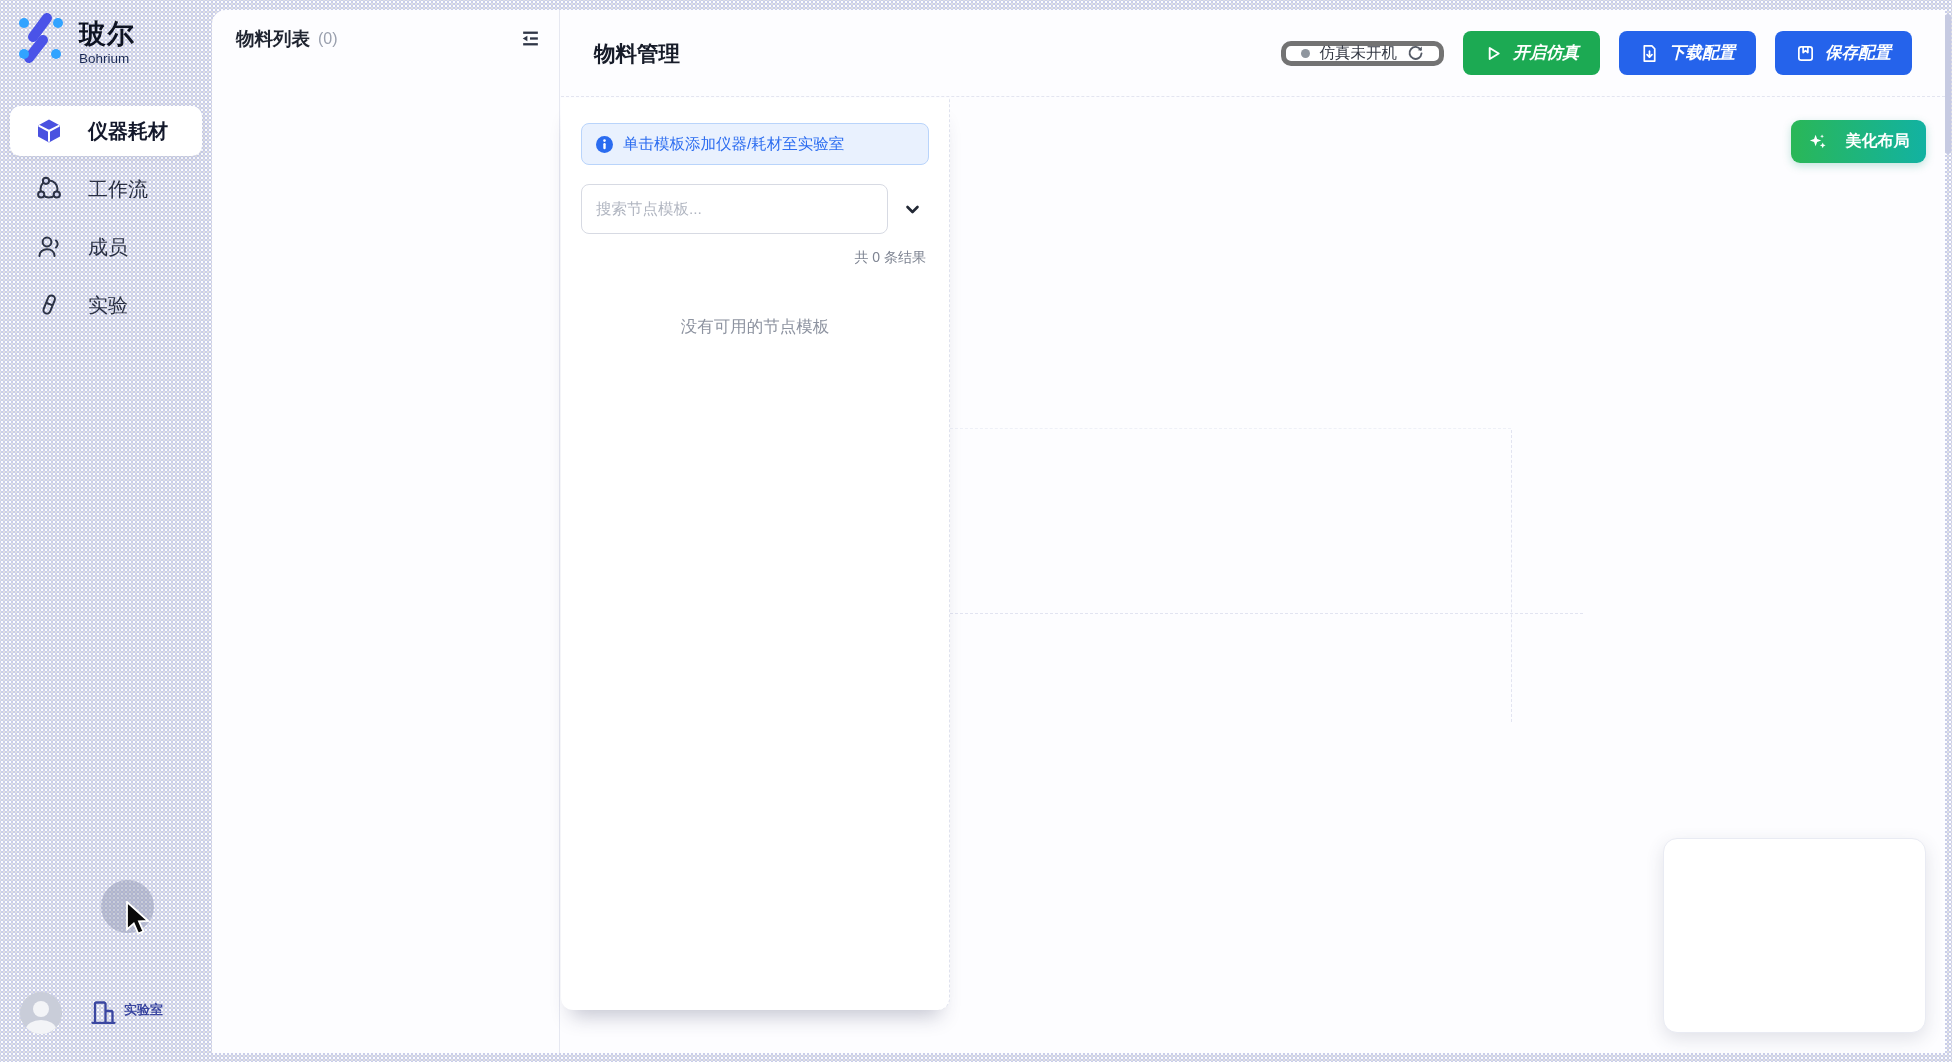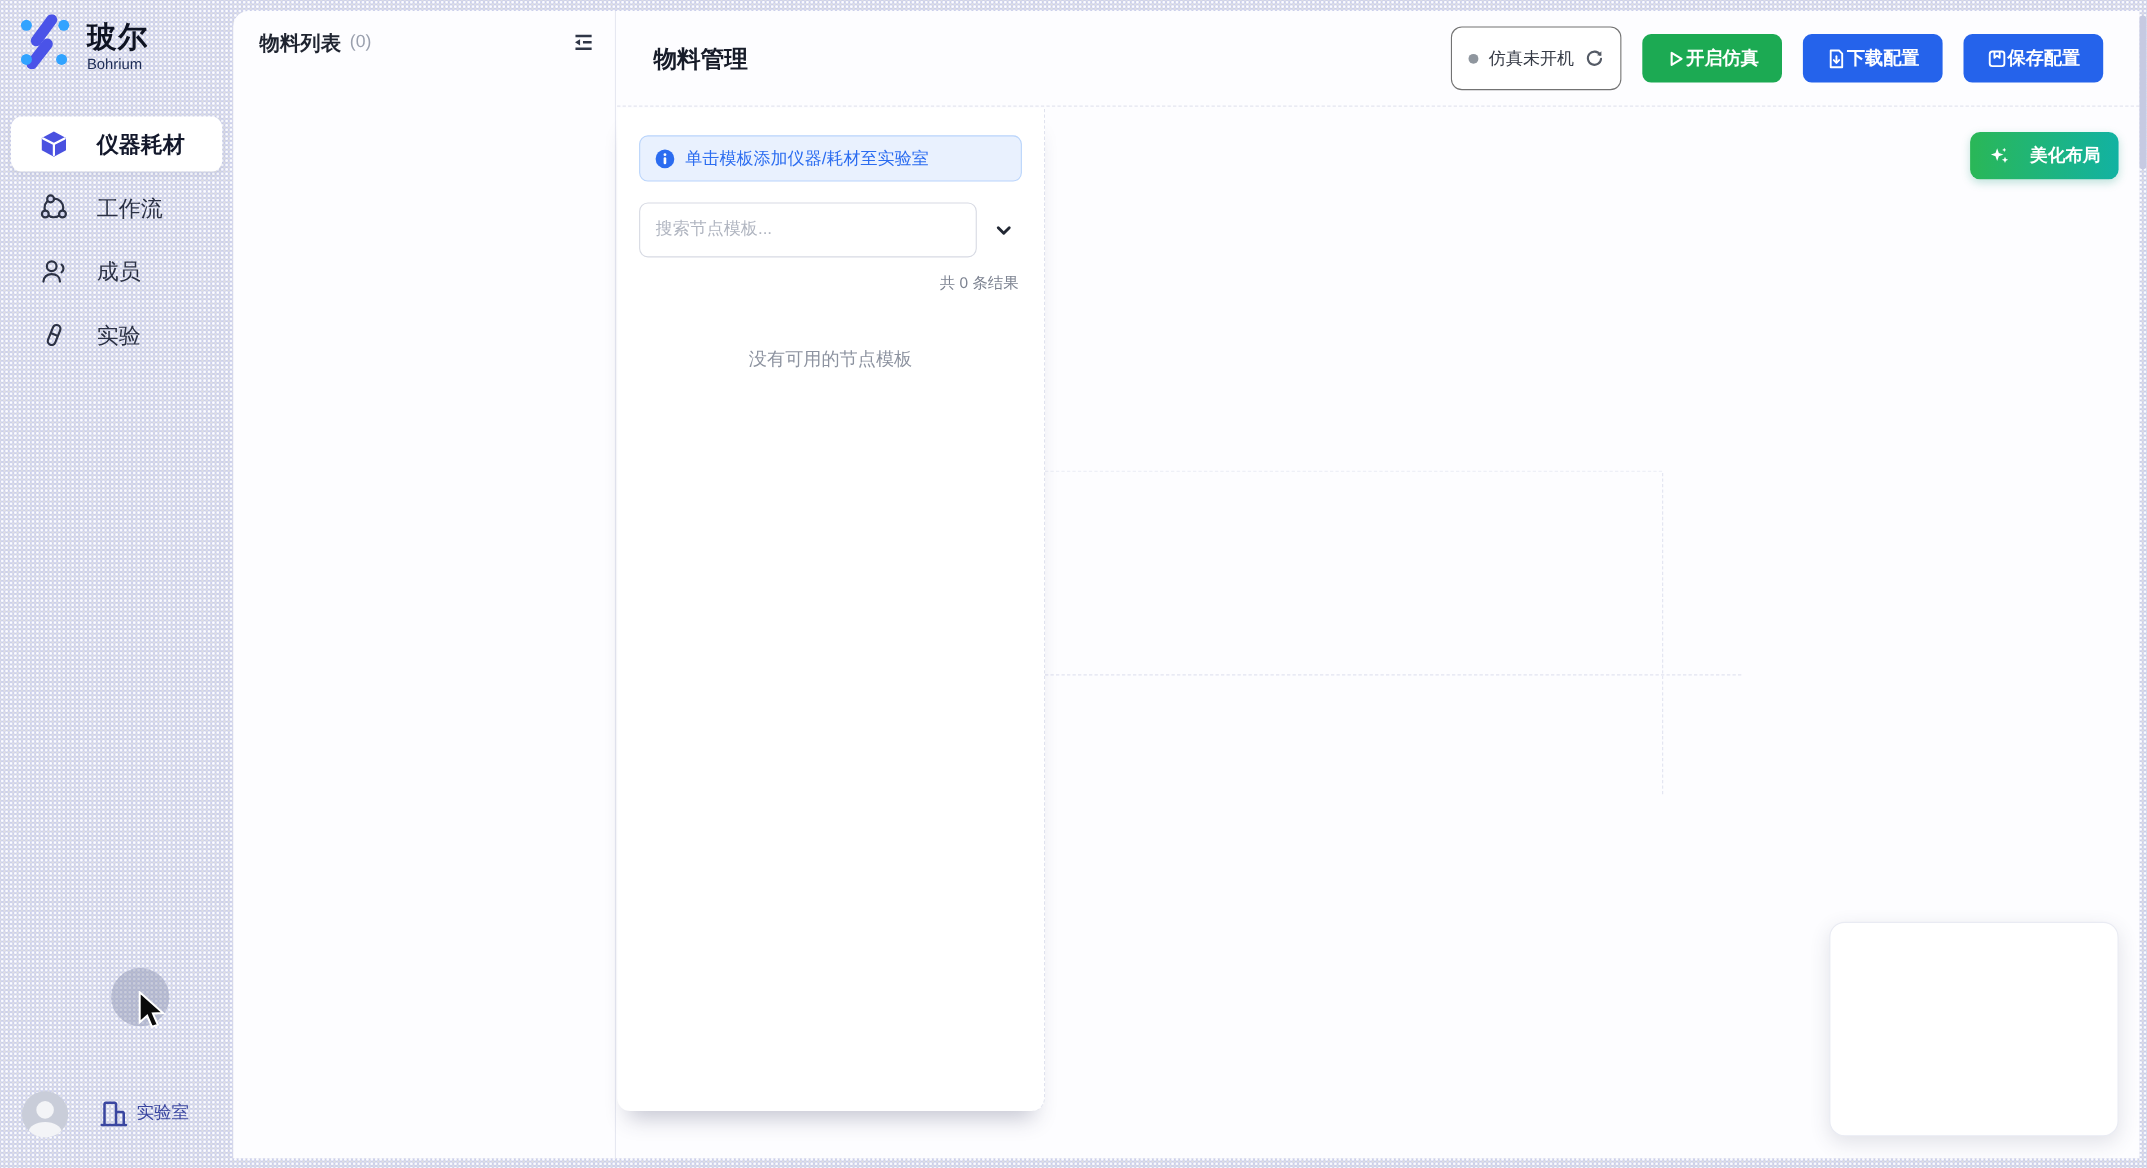--- a/index.html
+++ b/index.html
@@ -34,21 +34,21 @@
   .nav-label { margin-left:26px; font-size:20px; color:#2b3144; white-space:nowrap; }
   .nav-item.active .nav-label { font-weight:bold; color:#13182b; }
 
   .sb-footer-avatar {
     position:absolute; left:20px; top:992px; width:42px; height:42px;
     border-radius:50%; background:#c9cdd9; overflow:hidden;
   }
   .sb-footer-avatar .head { position:absolute; left:13px; top:9px; width:16px; height:16px; border-radius:50%; background:#f3f4f7; }
   .sb-footer-avatar .bod  { position:absolute; left:6px; top:28px; width:30px; height:18px; border-radius:50%; background:#f3f4f7; }
   .sb-footer-icon { position:absolute; left:90px; top:999px; width:27px; height:27px; }
-  .sb-footer-label { position:absolute; left:124px; top:1001px; font-size:16px; color:#3a46a0; }
+  .sb-footer-label { position:absolute; left:124px; top:1001px; font-size:13px; color:#3a46a0;font-weight:bold; }
 
   .hover-circle { position:absolute; left:101px; top:880px; width:53px; height:53px; border-radius:50%; background:rgba(140,146,175,.45); }
   .cursor-svg { position:absolute; left:125px; top:901px; }
 
   
   .content {
     position:absolute; left:212px; top:10px; width:1733px; height:1043px;
     background:#fdfdff; border-radius:14px 0 0 0;
   }
 
@@ -62,30 +62,30 @@
   
   .main-header {
     position:absolute; left:349px; top:0; width:1384px; height:87px;
     display:flex; align-items:center; padding:0 33px 0 33px;
     border-bottom:1px dashed #e3e5f0;
   }
   .page-title { font-size:21.5px; font-weight:bold; color:#171c29; }
   .header-actions { margin-left:auto; display:flex; align-items:center; gap:19px; }
 
   .status-pill {
-    height:58px; display:flex; align-items:center; gap:10px;
-    background:#fff; border:1px solid #737373; border-radius:10px; padding:0 15px;
+    height:25px; display:flex; align-items:center; gap:10px;
+    background:#fff; border:5px solid #737373; border-radius:10px; padding:0 15px;
     cursor:default;
   }
   .status-dot { width:9px; height:9px; border-radius:50%; background:#8f969e; }
   .status-text { font-size:15.5px; color:#343944; }
   .refresh-btn { width:17px; height:17px; cursor:pointer; }
 
-  .btn { height:44px; display:flex; align-items:center; border:none; border-radius:8px;
-         padding:0 21px; font-family:inherit; font-size:16.5px; font-weight:bold; color:#fff; cursor:pointer; }
+  .btn { height:44px; display:flex; align-items:center; gap:10px; border:none; border-radius:8px;
+         padding:0 21px; font-family:inherit; font-size:16.5px; font-weight:bold; color:#fff; cursor:pointer;font-style:italic; }
   .btn-green { background:#1caa53; }
   .btn-blue  { background:#2563eb; }
 
   
   .template-panel {
     position:absolute; left:349px; top:88px; width:389px; height:912px;
     background:#ffffff; border-right:1px dashed #dfe2ee;
     border-radius:0 0 12px 12px;
     box-shadow:0 16px 20px -10px rgba(50,55,90,.28);
   }

